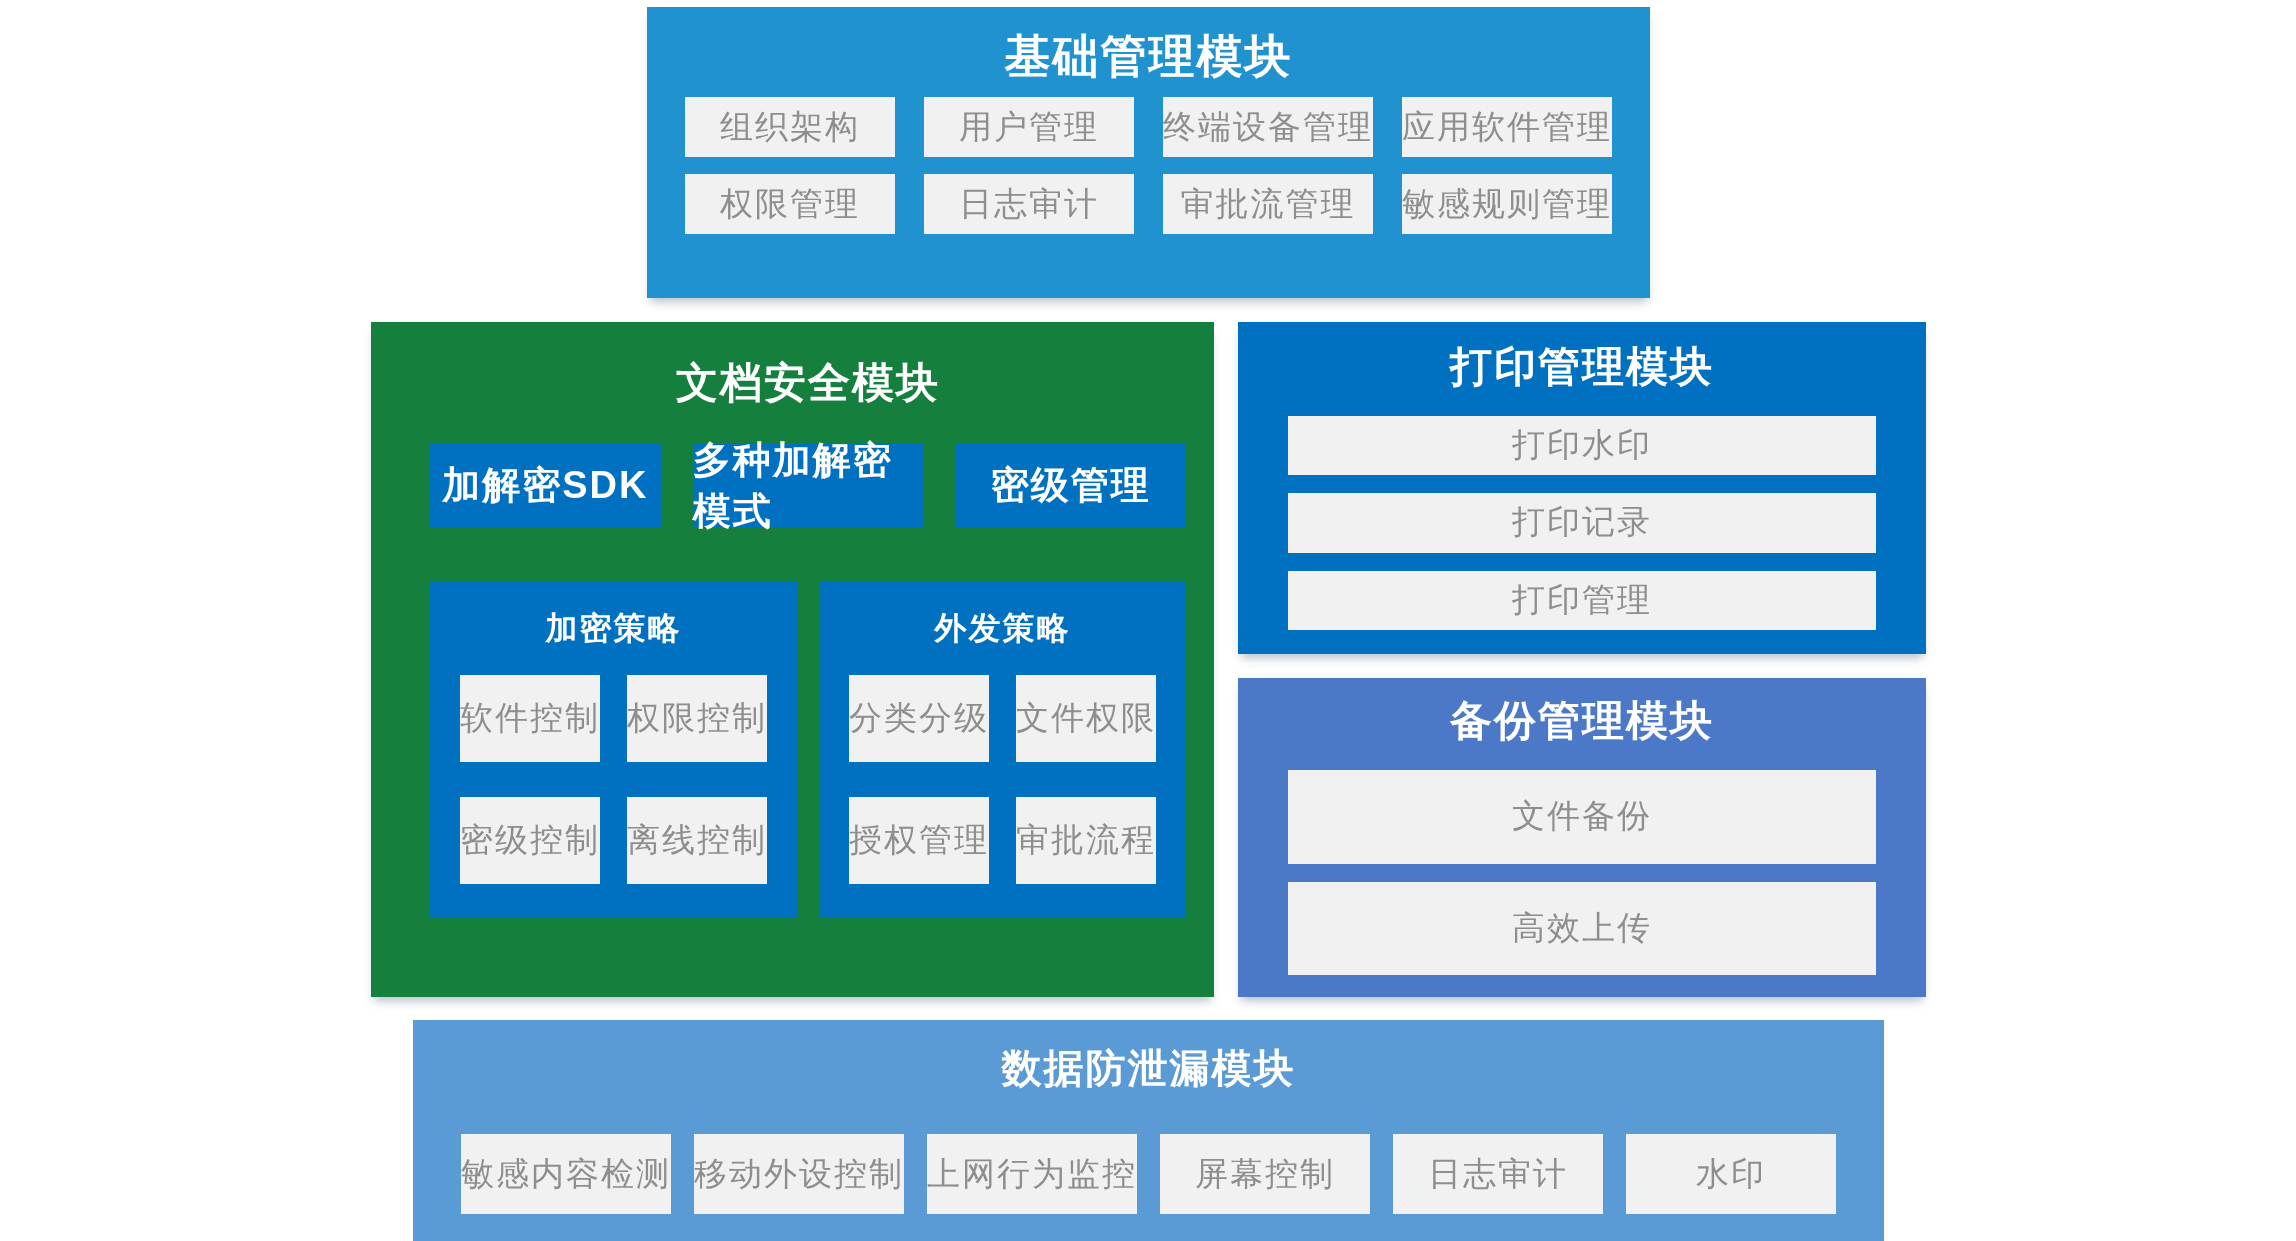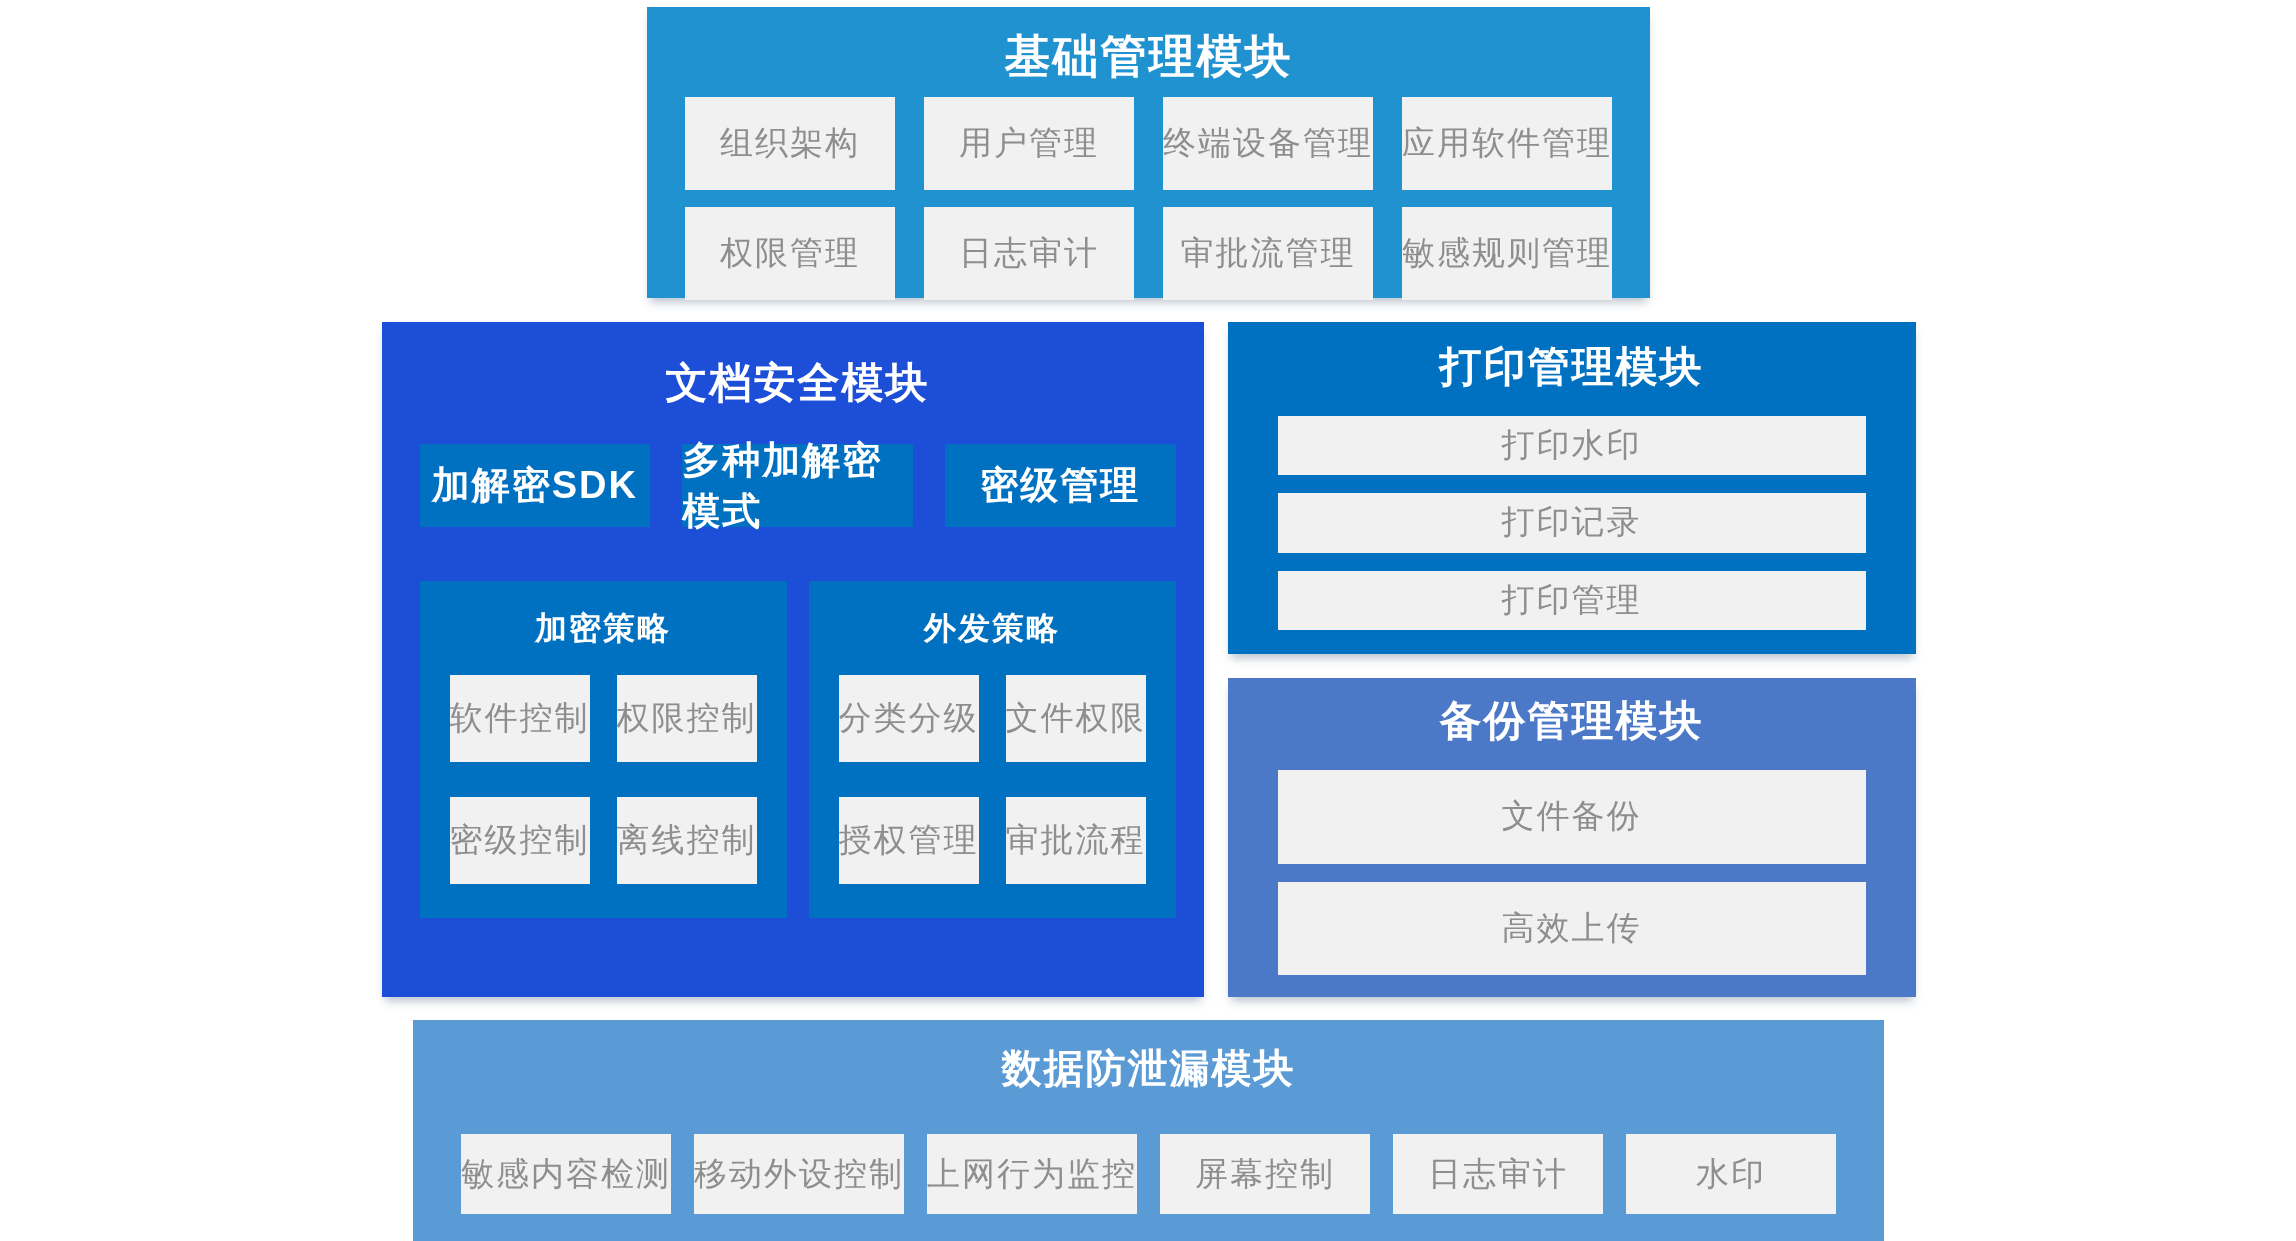--- a/index.html
+++ b/index.html
@@ -32,28 +32,28 @@
   
   .section-top {
     flex: none; height: 291px; background: #2192d0;
     display: flex; flex-direction: column;
   }
   .section-top .sec-title { font-size: 46px; padding-top: 18px; line-height: 62px; margin-bottom: 10px; }
   .top-grid {
     display: grid; grid-template-columns: repeat(4, 1fr);
     column-gap: 29px; row-gap: 17px; padding: 0 38px;
   }
-  .top-grid .gray-item { height: 93px; }
+  .top-grid .gray-item { height: 60px; }
 
   
   .middle { display: flex; gap: 24px; margin-top: 24px; height: 675px; flex: none; }
 
   .doc-panel {
-    flex: 1; background: #1d4ed8;
-    padding: 18px 28px 0 38px;
+    flex: 1; background: #15803d;
+    padding: 18px 28px 0 59px;
     display: flex; flex-direction: column;
   }
   .doc-panel > .sec-title { font-size: 42px; margin-top: 14px; line-height: 58px; }
   .btn-row { display: flex; gap: 32px; margin-top: 32px; flex: none; }
   .blue-btn {
     flex: 1; height: 83px; background: #0070c0;
     color: #ffffff; font-size: 38px; font-weight: bold; letter-spacing: 2px;
     display: flex; align-items: center; justify-content: center;
   }
   .strategy-row { display: flex; gap: 22px; margin-top: 54px; height: 337px; flex: none; }

